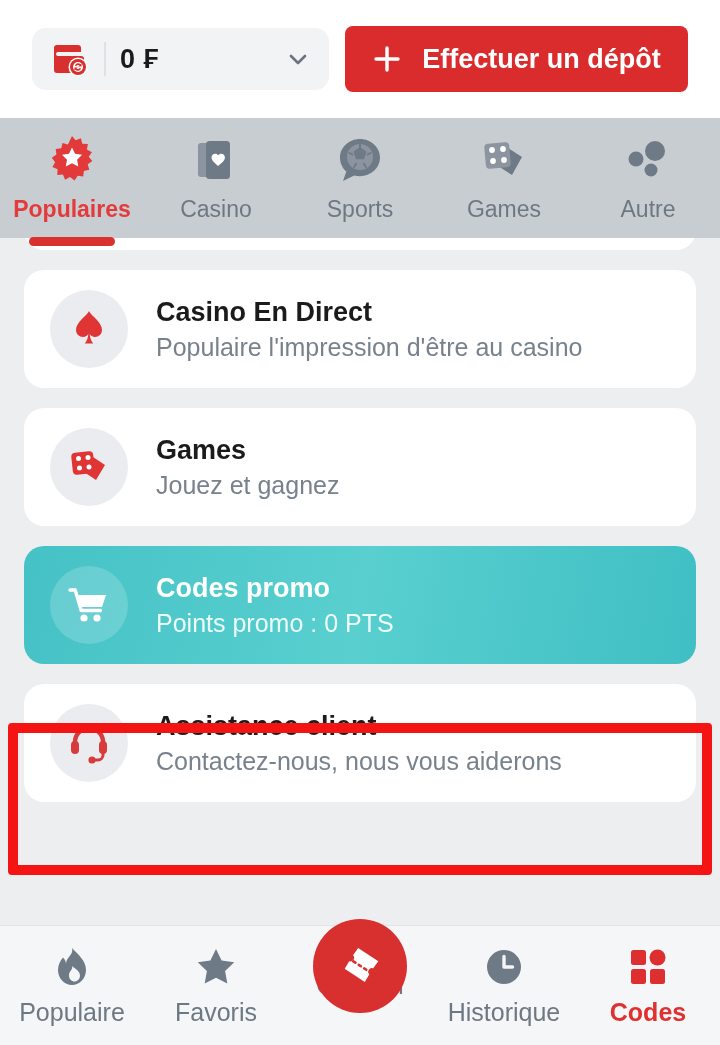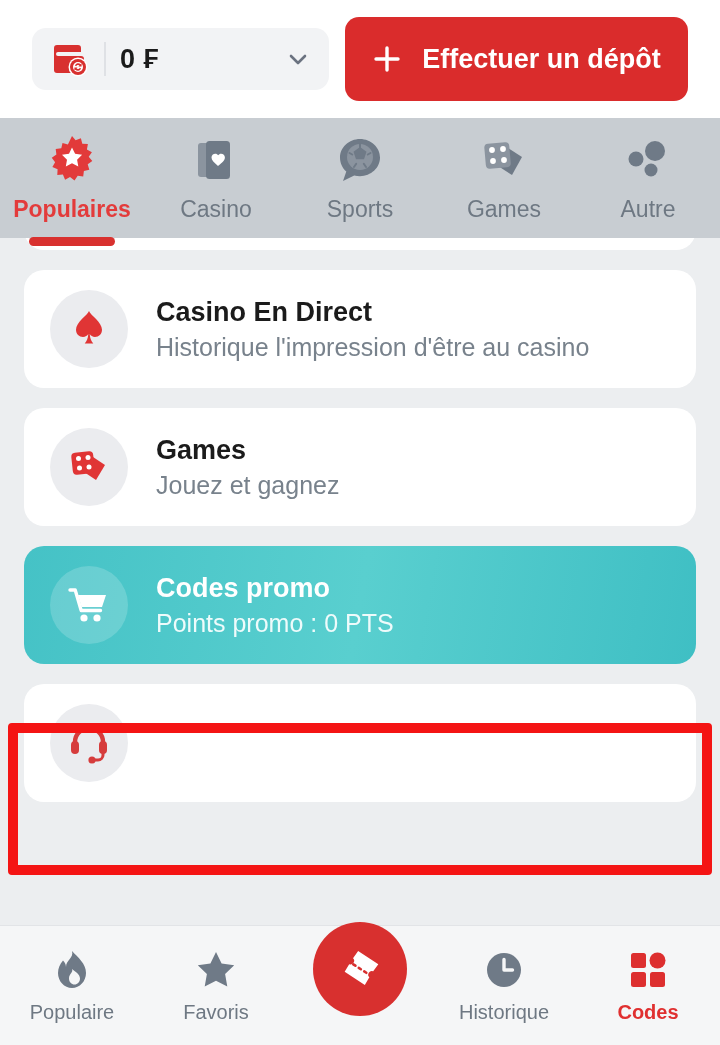--- a/index.html
+++ b/index.html
@@ -23,22 +23,22 @@
     display: flex; align-items: center; padding: 0 18px; gap: 14px;
   }
   .wallet-icon { width: 40px; height: 40px; flex: 0 0 auto; }
   .wallet-divider { width: 2px; height: 34px; background: #dfe1e5; flex: 0 0 auto; }
   .wallet-balance {
     flex: 1; font-size: 27px; font-weight: 700; color: #1b1b1b;
     letter-spacing: 0.5px;
   }
   .chevron { width: 26px; height: 26px; flex: 0 0 auto; }
   .deposit-btn {
-    flex: 1; height: 84px; background: #da2c2c; border: none;
-    border-radius: 14px; color: #fff;
+    flex: 1; height: 66px; background: #da2c2c; border: none;
+    border-radius: 8px; color: #fff;
     display: flex; align-items: center; justify-content: center; gap: 20px;
     font-size: 27px; font-weight: 700; font-family: "Liberation Sans", sans-serif;
     cursor: pointer;
   }
   .plus-icon { width: 30px; height: 30px; flex: 0 0 auto; }
 
   
   .cat-tabs {
     position: absolute; top: 118px; left: 0; width: 720px; height: 120px;
     background: #c8cdd2; display: flex; z-index: 5;
@@ -92,21 +92,21 @@
   .bottomnav {
     position: absolute; left: 0; bottom: 0; width: 720px; height: 120px;
     background: #f5f6f7; border-top: 1px solid #e2e4e7;
     display: flex; align-items: center; z-index: 10;
   }
   .nav-item {
     flex: 1; display: flex; flex-direction: column; align-items: center;
     gap: 9px; cursor: pointer; position: relative;
   }
   .nav-item .ic { width: 44px; height: 44px; display: block; }
-  .nav-item .lbl { font-size: 20px; color: #6e7883; }
+  .nav-item .lbl { font-size: 25px; color: #6e7883; }
   .nav-item.active .lbl { color: #e03030; font-weight: 700; }
   .coupon-fab {
     position: absolute; left: 50%; transform: translateX(-50%);
     top: -52px; width: 94px; height: 94px; border-radius: 50%;
     background: #d8302f; display: flex; align-items: center; justify-content: center;
     z-index: 12;
   }
   .coupon-fab svg { width: 50px; height: 50px; }
   .nav-item.coupon .lbl { }
 </style>
@@ -208,21 +208,21 @@
     </div>
 
     <div class="card">
       <span class="icon-bubble">
         <svg viewBox="0 0 46 46">
           <path d="M23 5c-1.5 4.3-13 11-13 18.8 0 4.2 3.2 7.2 7 7.2 2.4 0 4.3-1.2 5.3-2.9-.4 4.8-1.7 7.6-3.6 9.4h8.6c-1.9-1.8-3.2-4.6-3.6-9.4 1 1.7 2.9 2.9 5.3 2.9 3.8 0 7-3 7-7.2C36 16 24.5 9.3 23 5z" fill="#e03535"></path>
         </svg>
       </span>
       <span class="card-text">
         <span class="card-title">Casino En Direct</span>
-        <span class="card-sub">Historique l'impression d'être au casino</span>
+        <span class="card-sub">Populaire l'impression d'être au casino</span>
       </span>
     </div>
 
     <div class="card">
       <span class="icon-bubble">
         <svg viewBox="0 0 46 46">
           <path d="M27 13l12 8-9 15-12-8z" fill="#e03535"></path>
           <rect x="6" y="8" width="22" height="22" rx="4" fill="#e03535" transform="rotate(-6 17 19)"></rect>
           <circle cx="12.5" cy="14.5" r="2.5" fill="#ffffff"></circle>
           <circle cx="22" cy="13.5" r="2.5" fill="#ffffff"></circle>
@@ -254,20 +254,24 @@
     <div class="card">
       <span class="icon-bubble">
         <svg viewBox="0 0 46 46">
           <path d="M9 27v-5a14 14 0 0 1 28 0v5" stroke="#d63c3c" stroke-width="4.4" fill="none" stroke-linecap="round"></path>
           <rect x="5" y="21" width="8" height="13" rx="4" fill="#d63c3c"></rect>
           <rect x="33" y="21" width="8" height="13" rx="4" fill="#d63c3c"></rect>
           <path d="M37 33v2a5 5 0 0 1-5 5h-4" stroke="#d63c3c" stroke-width="3" fill="none" stroke-linecap="round"></path>
           <circle cx="26" cy="40" r="3.6" fill="#d63c3c"></circle>
         </svg>
       </span>
+      <span class="card-text">
+        <span class="card-title">Assistance client</span>
+        <span class="card-sub">Contactez-nous, nous vous aiderons</span>
+      </span>
     </div>
 
   </div>
 
   <div class="annotation"></div>
 
   <div class="bottom-spacer"></div>
 
   <div class="bottomnav">
     <div class="nav-item">

